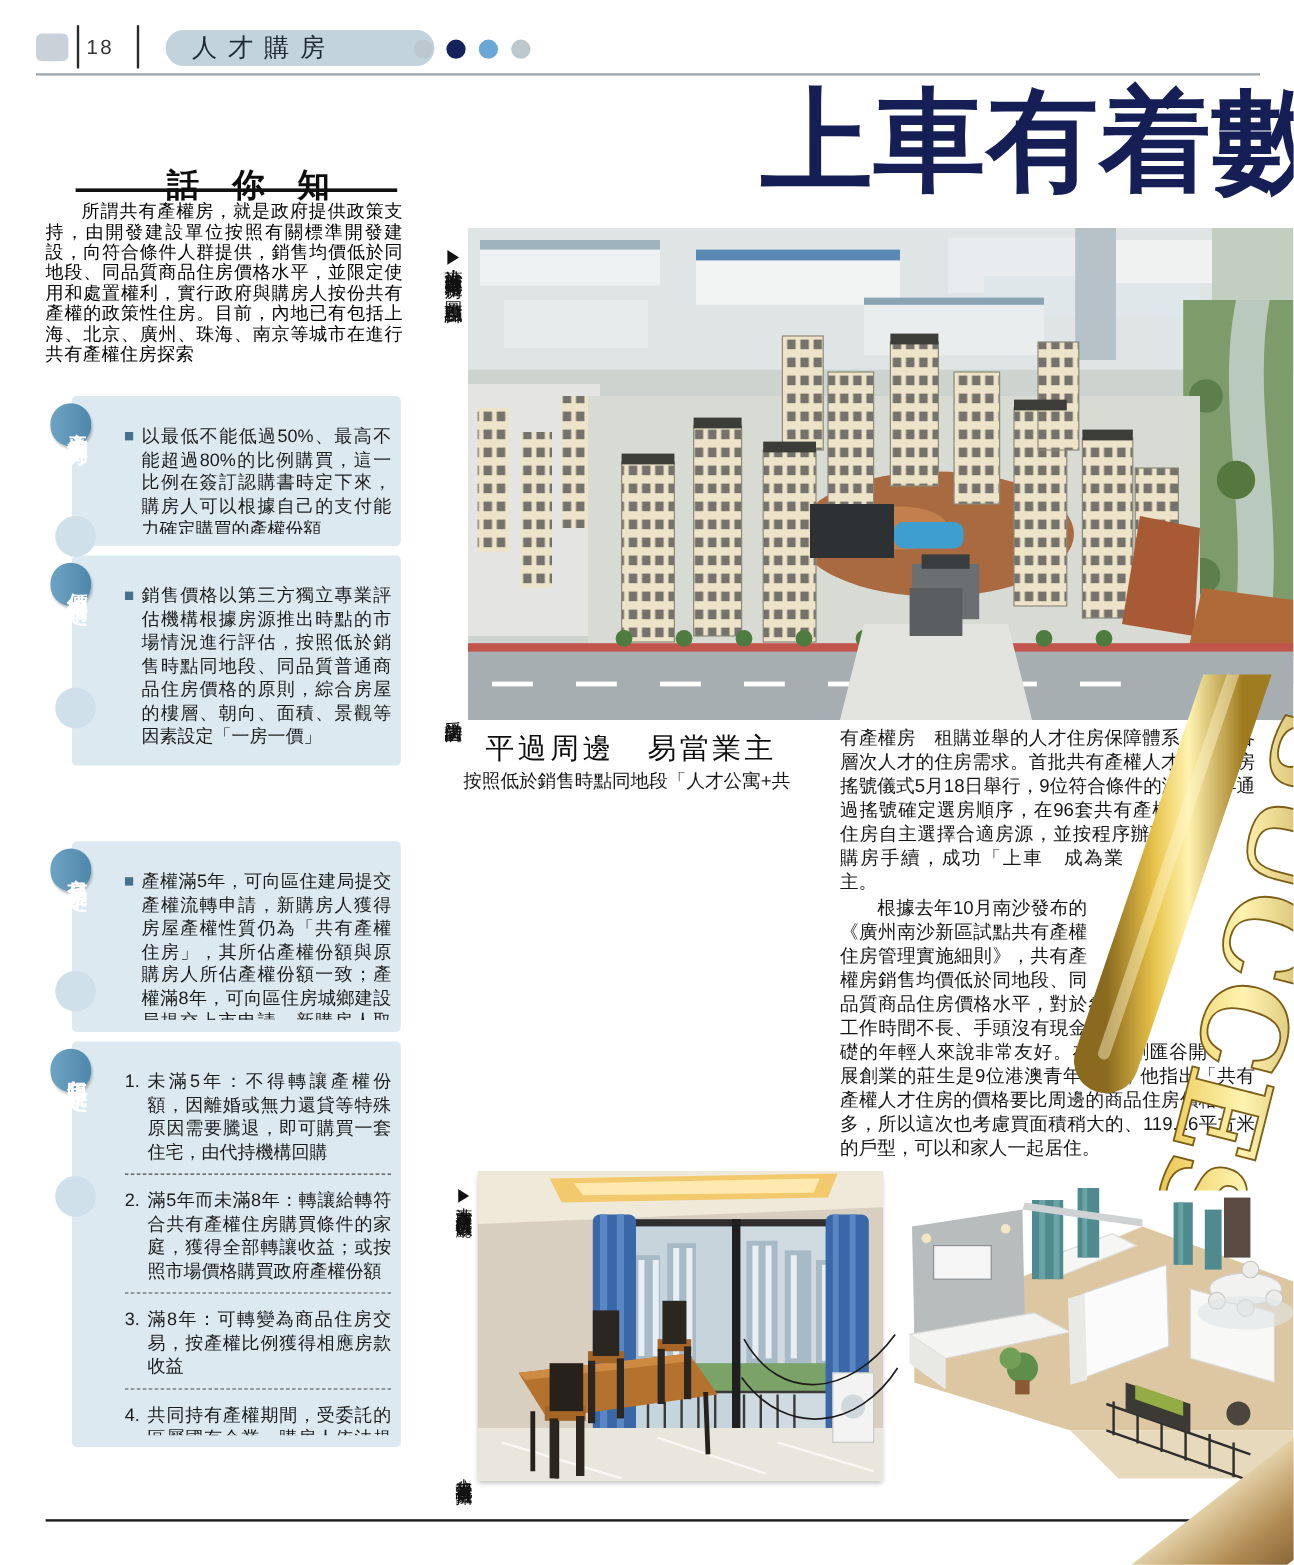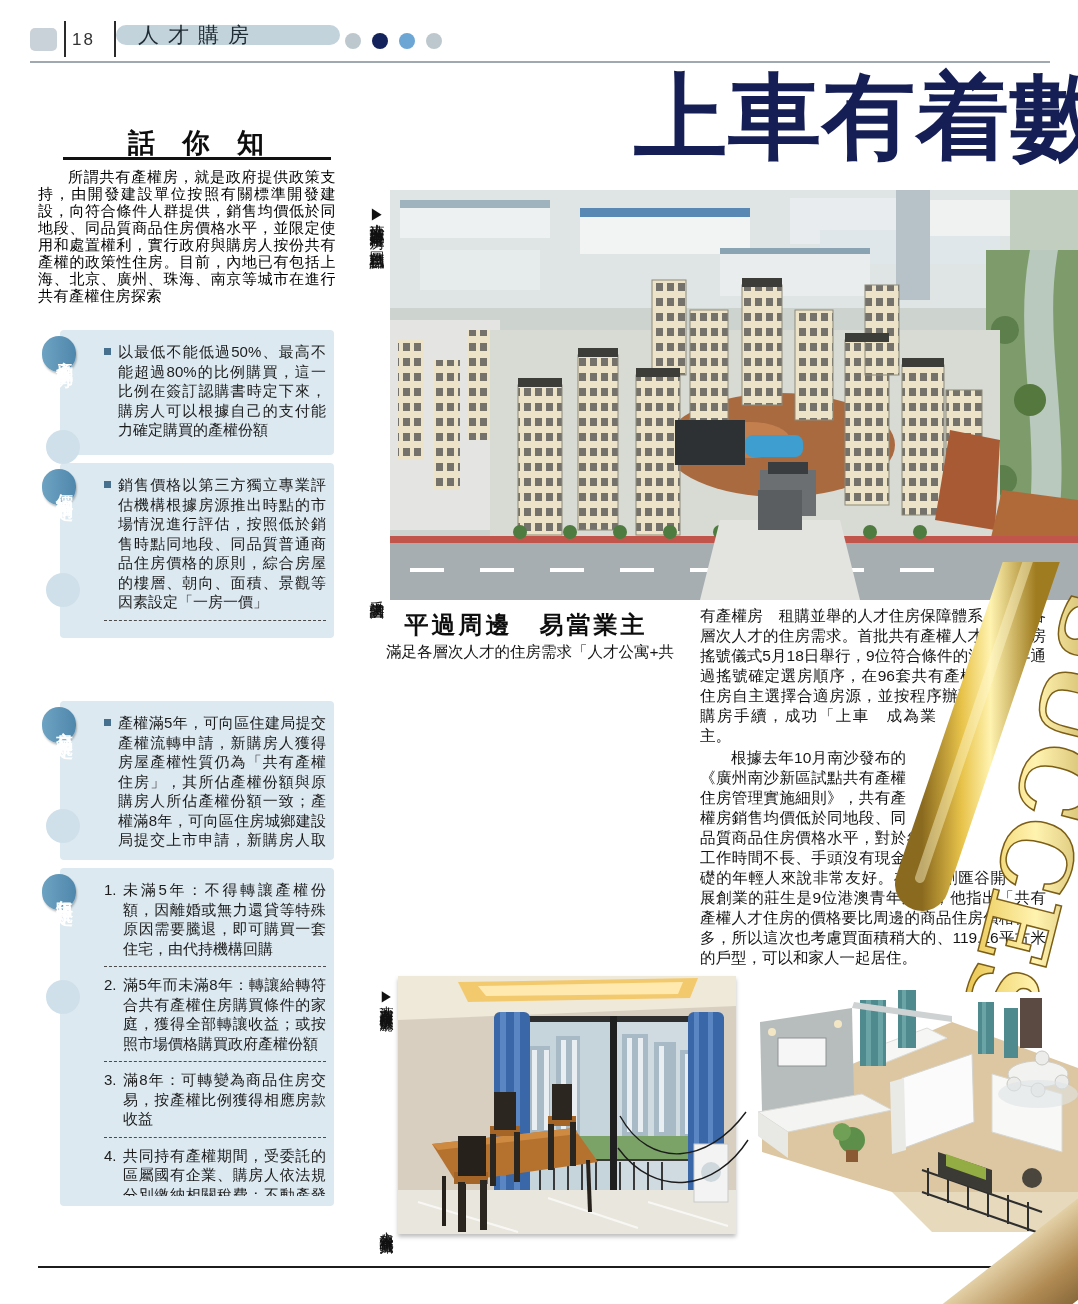--- a/index.html
+++ b/index.html
@@ -4,21 +4,21 @@
 <style>
   html,body{margin:0;padding:0;background:#ffffff;}
   body{width:1078px;height:1304px;position:relative;overflow:hidden;
        font-family:"Liberation Sans",sans-serif;color:#1a1a1a;}
   .abs{position:absolute;}
 
   
   .corner-tab{left:30px;top:28px;width:27px;height:23px;background:#c9d2d8;border-radius:5px;}
   .vline{width:2px;height:36px;background:#2a2a2a;top:21px;}
   .pagenum{left:72px;top:30px;font-size:17px;letter-spacing:2px;color:#333;}
-  .section-pill{left:116px;top:25px;width:224px;height:20px;background:#c3d3dc;border-radius:15px;
+  .section-pill{left:138px;top:25px;width:224px;height:30px;background:#c3d3dc;border-radius:15px;
                 display:flex;align-items:center;padding-left:22px;box-sizing:border-box;}
   .section-pill span{font-size:21px;letter-spacing:9px;color:#1f2b33;font-weight:500;}
   .dot{width:16px;height:16px;border-radius:50%;top:33px;}
   .header-rule{left:30px;top:61px;width:1020px;height:2px;background:#9fa9af;}
 
   
   .headline{left:634px;top:66px;width:440px;font-size:93px;line-height:1.1;font-weight:900;
             color:#161f55;letter-spacing:1px;white-space:nowrap;font-family:"DejaVu Sans",sans-serif;}
 
   
@@ -31,41 +31,41 @@
   .infobox{left:42px;width:292px;}
   .infobox .bg{position:absolute;left:18px;top:0;right:0;bottom:0;background:#dce9f0;border-radius:4px;}
   .infobox .tab{position:absolute;left:0;top:6px;width:34px;padding:12px 0;border-radius:17px;
                 background:linear-gradient(90deg,#6ea3c2,#4f87ac);color:#fff;font-weight:bold;
                 font-size:17px;text-align:center;writing-mode:vertical-rl;text-orientation:upright;
                 letter-spacing:3px;box-shadow:1px 2px 2px rgba(0,0,0,.25);z-index:2;}
   .infobox .notch{position:absolute;left:4px;width:34px;height:34px;border-radius:50%;
                   background:#cfe0ea;z-index:1;}
   .infobox .content{position:absolute;left:62px;top:12px;right:8px;bottom:10px;overflow:hidden;
                     font-size:15px;line-height:19.5px;color:#1c1c1c;}
-  .item{display:flex;}
+  .item{display:flex;margin-top:12px;}
   .sq{width:7px;height:7px;background:#46708e;margin:6px 7px 0 0;flex:none;}
   .n{width:19px;flex:none;}
   .itxt{flex:1;text-align:justify;word-break:break-all;}
   .sep{border-top:1.5px dashed #4a4a4a;margin:8px 0;}
 
   
   figure{margin:0;padding:0;}
   .main-photo{left:390px;top:190px;width:688px;height:410px;overflow:hidden;}
   .vcap{writing-mode:vertical-rl;text-orientation:upright;font-size:15px;color:#111;letter-spacing:1px;}
   .vcap .lead{position:absolute;top:0;right:0;}
   .vcap .credit{position:absolute;bottom:0;right:0;}
   .cap-main{left:356px;top:196px;width:30px;height:398px;}
   .cap-dining{left:370px;top:980px;width:26px;height:250px;font-size:14px;}
 
   
   .col{font-size:15.5px;line-height:20px;text-align:justify;word-break:break-all;color:#151515;}
   .col p{margin:0 0 2px 0;text-indent:2em;}
   .col1{left:355px;top:606px;width:342px;}
   .col2{left:700px;top:606px;width:346px;}
-  .subhead{text-align:center;text-indent:0 !important;font-size:24px;font-weight:bold;
+  .subhead{text-align:center;text-indent:0 !important;font-size:24px;font-weight:normal;
            letter-spacing:3px;margin:9px 0 7px 0 !important;color:#0e0e0e;}
   .fl{float:right;clear:right;}
 
   
   .gold{left:888px;top:562px;width:190px;height:430px;z-index:6;pointer-events:none;}
 
   
   .dining{left:398px;top:976px;width:338px;height:258px;overflow:hidden;box-shadow:0 3px 4px rgba(0,0,0,.25);}
   .render3d{left:742px;top:982px;width:336px;height:266px;}
   .swoosh{left:616px;top:1078px;width:136px;height:126px;z-index:3;}
@@ -84,21 +84,21 @@
   <span>人才購房</span>
 </div>
 <div class="abs dot" style="left:345px;background:#bdc8ce;"></div>
 <div class="abs dot" style="left:372px;background:#14235c;"></div>
 <div class="abs dot" style="left:399px;background:#6ca6d4;"></div>
 <div class="abs dot" style="left:426px;background:#bdc8ce;"></div>
 <div class="abs header-rule"></div>
 
 <h1 class="abs headline" style="margin:0;">上車有着數</h1>
 
-<h2 class="abs sb-title" style="margin:5px;">話 你 知</h2>
+<h2 class="abs sb-title" style="margin:16px;">話 你 知</h2>
 <div class="abs sb-underline"></div>
 <p class="abs sb-intro" style="margin:0;">所謂共有產權房，就是政府提供政策支持，由開發建設單位按照有關標準開發建設，向符合條件人群提供，銷售均價低於同地段、同品質商品住房價格水平，並限定使用和處置權利，實行政府與購房人按份共有產權的政策性住房。目前，內地已有包括上海、北京、廣州、珠海、南京等城市在進行共有產權住房探索</p>
 
 <section class="abs infobox" style="top:330px;height:125px;">
   <div class="bg"></div>
   <div class="notch" style="top:100px;"></div>
   <div class="tab">產權劃分</div>
   <div class="content">
     <div class="item">
       <span class="sq"></span>
@@ -280,21 +280,21 @@
   <line x1="148" y1="-14" x2="34" y2="322" stroke="url(#goldg)" stroke-width="54" stroke-linecap="round"></line>
   <line x1="143" y1="-10" x2="32" y2="316" stroke="#fff7cc" stroke-width="10" stroke-linecap="round" opacity="0.45"></line>
   <text font-family="DejaVu Serif, serif" font-size="96" font-weight="bold" fill="url(#goldg)" stroke="#7c5e16" stroke-width="1.5">
     <textPath href="#sp">SUCCESS</textPath>
   </text>
 </svg>
 </div>
 
 <div class="abs col col1">
   <p class="subhead">平過周邊　易當業主</p>
-  <p>滿足各層次人才的住房需求「人才公寓+共</p>
+  <p>按照低於銷售時點同地段「人才公寓+共</p>
 </div>
 <div class="abs col col2">
   <span class="fl" style="width:0;height:62px;"></span>
   <span class="fl" style="width:38px;height:22px;"></span>
   <span class="fl" style="width:72px;height:22px;"></span>
   <span class="fl" style="width:110px;height:44px;"></span>
   <span class="fl" style="width:140px;height:66px;"></span>
   <span class="fl" style="width:108px;height:44px;"></span>
   <span class="fl" style="width:40px;height:22px;"></span>
   <p style="text-indent:0;">有產權房　租購並舉的人才住房保障體系，滿足各層次人才的住房需求。首批共有產權人才住房選房搖號儀式5月18日舉行，9位符合條件的港澳青年通過搖號確定選房順序，在96套共有產權人才住房自主選擇合適房源，並按程序辦理購房手續，成功「上車　成為業主。</p>

